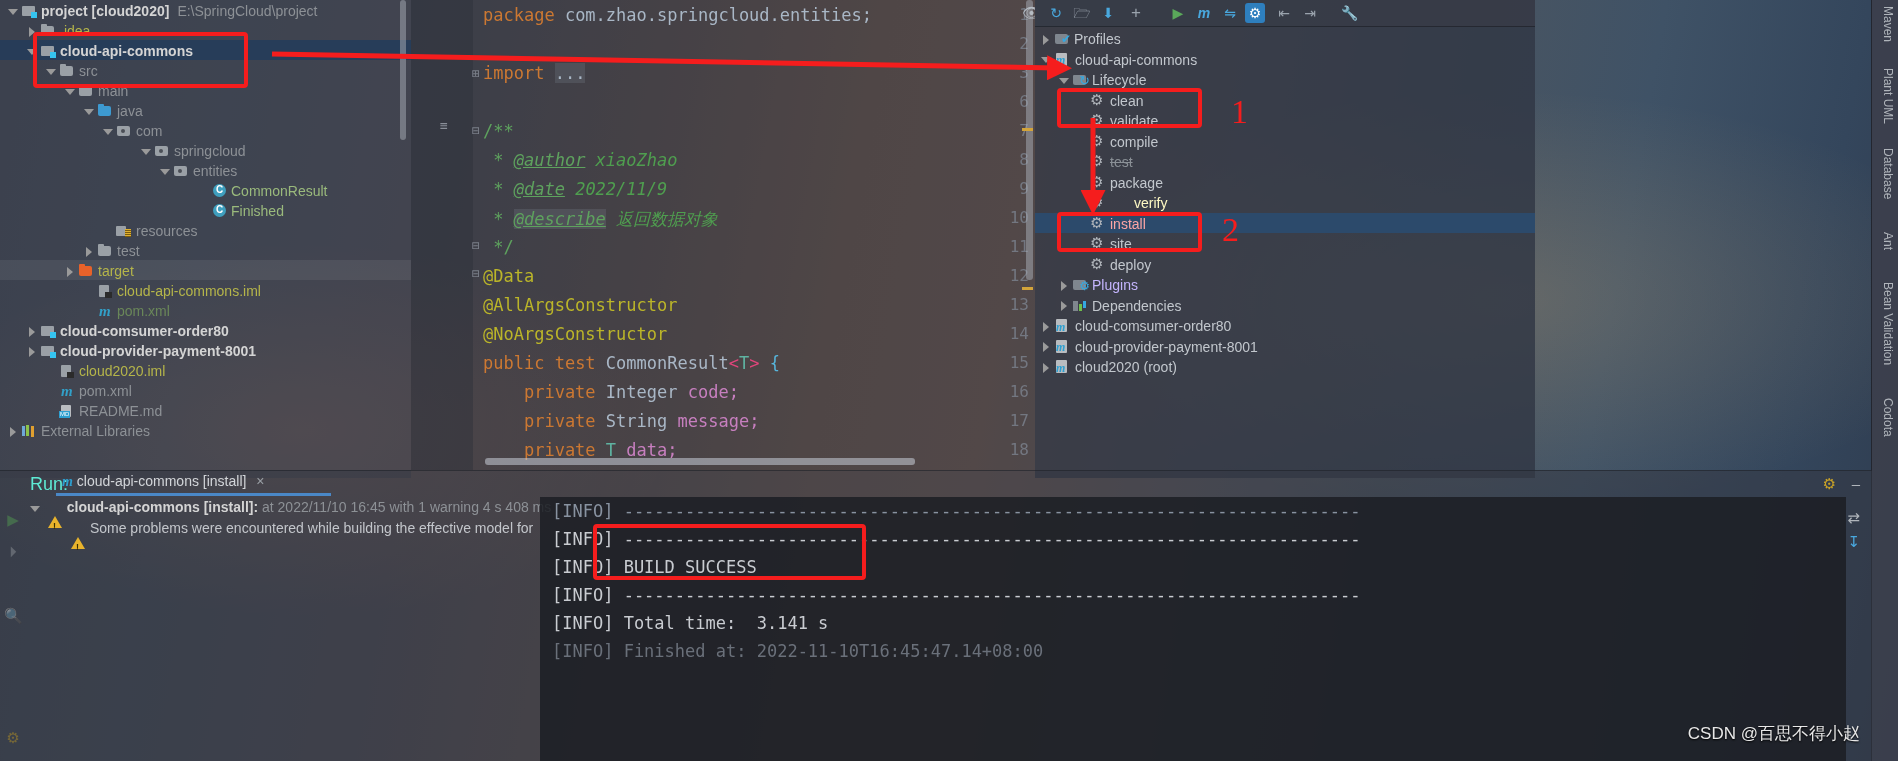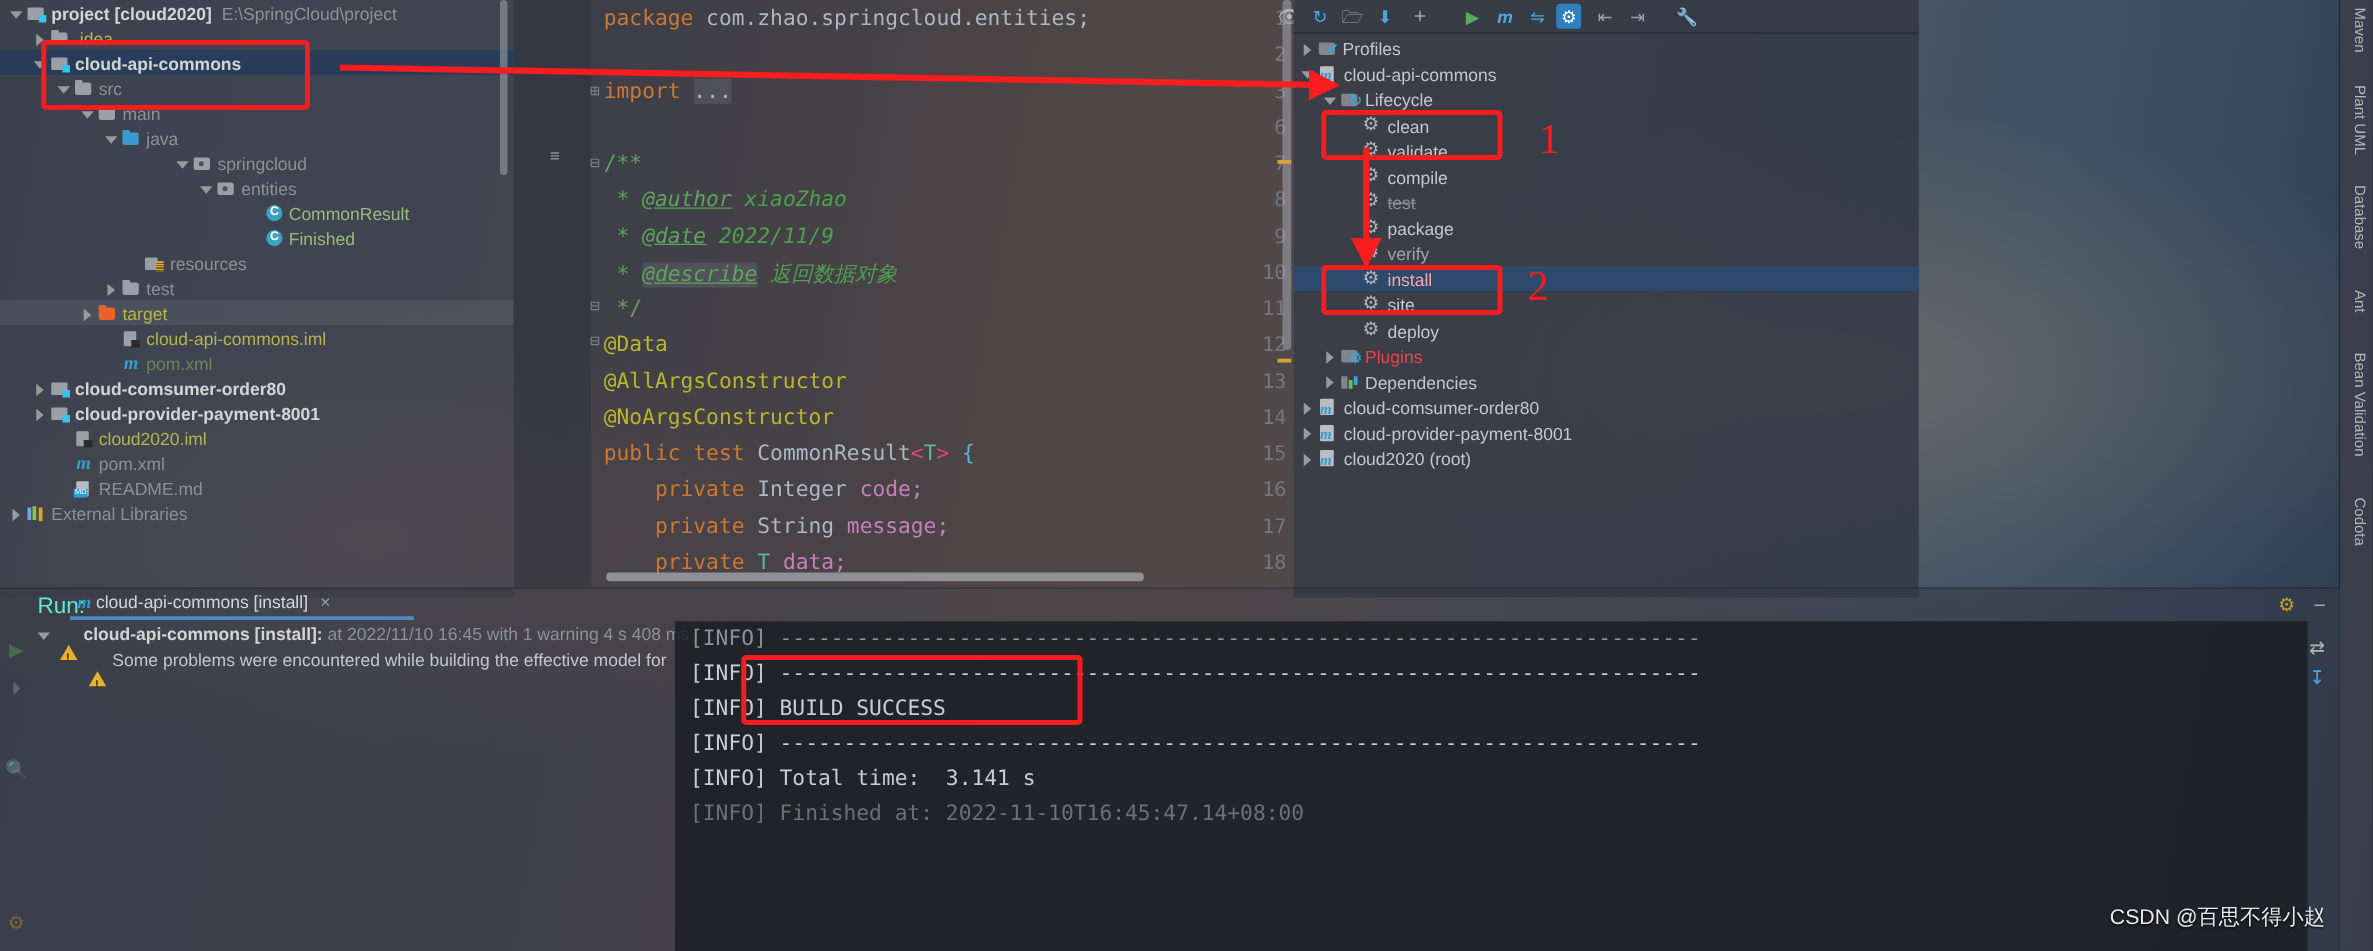--- a/index.html
+++ b/index.html
@@ -179,20 +179,21 @@
 <div class="ide">
 
   <div class="project-panel">
     <div id="project-tree">
         <div class="tree-row"><span class="arrow open" style="margin-left: 4px;"></span><span class="ic ic-module"></span><span class="lbl bold">project [cloud2020]</span><span class="lbl dim" style="margin-left: 8px;">E:\SpringCloud\project</span></div>
         <div class="tree-row"><span class="arrow closed" style="margin-left: 23px;"></span><span class="ic ic-folder"></span><span class="lbl yel">.idea</span></div>
         <div class="tree-row sel"><span class="arrow open" style="margin-left: 23px;"></span><span class="ic ic-module"></span><span class="lbl bold">cloud-api-commons</span></div>
         <div class="tree-row"><span class="arrow open" style="margin-left: 42px;"></span><span class="ic ic-folder"></span><span class="lbl dim">src</span></div>
         <div class="tree-row"><span class="arrow open" style="margin-left: 61px;"></span><span class="ic ic-folder"></span><span class="lbl dim">main</span></div>
         <div class="tree-row"><span class="arrow open" style="margin-left: 80px;"></span><span class="ic ic-src"></span><span class="lbl dim">java</span></div>
+        <div class="tree-row"><span class="arrow open" style="margin-left: 99px;"></span><span class="ic ic-pkg"></span><span class="lbl dim">com</span></div>
         <div class="tree-row"><span class="arrow open" style="margin-left: 137px;"></span><span class="ic ic-pkg"></span><span class="lbl dim">springcloud</span></div>
         <div class="tree-row"><span class="arrow open" style="margin-left: 156px;"></span><span class="ic ic-pkg"></span><span class="lbl dim">entities</span></div>
         <div class="tree-row"><span class="arrow none" style="margin-left: 194px;"></span><span class="ic-class"></span><span class="lbl grn2">CommonResult</span></div>
         <div class="tree-row"><span class="arrow none" style="margin-left: 194px;"></span><span class="ic-class"></span><span class="lbl grn2">Finished</span></div>
         <div class="tree-row"><span class="arrow none" style="margin-left: 99px;"></span><span class="ic ic-res"></span><span class="lbl dim">resources</span></div>
         <div class="tree-row"><span class="arrow closed" style="margin-left: 80px;"></span><span class="ic ic-folder"></span><span class="lbl dim">test</span></div>
         <div class="tree-row tgt"><span class="arrow closed" style="margin-left: 61px;"></span><span class="ic ic-target"></span><span class="lbl yel">target</span></div>
         <div class="tree-row"><span class="arrow none" style="margin-left: 80px;"></span><span class="ic ic-iml"></span><span class="lbl yel">cloud-api-commons.iml</span></div>
         <div class="tree-row"><span class="arrow none" style="margin-left: 80px;"></span><span class="ic ic-maven"></span><span class="lbl grn">pom.xml</span></div>
         <div class="tree-row"><span class="arrow closed" style="margin-left: 23px;"></span><span class="ic ic-module"></span><span class="lbl bold">cloud-comsumer-order80</span></div>
@@ -285,25 +286,25 @@
     </div>
     <div class="maven-tree" id="maven-tree">
         <div class="mrow"><span class="arrow closed" style="margin-left: 6px;"></span><span class="ic ic-profiles"></span><span class="lbl" style="color: rgb(194, 199, 205);">Profiles</span></div>
         <div class="mrow"><span class="arrow open" style="margin-left: 6px;"></span><span class="ic ic-mvn"></span><span class="lbl" style="color: rgb(194, 199, 205);">cloud-api-commons</span></div>
         <div class="mrow"><span class="arrow open" style="margin-left: 24px;"></span><span class="ic ic-lifecycle"></span><span class="lbl" style="color: rgb(194, 199, 205);">Lifecycle</span></div>
         <div class="mrow"><span class="arrow none" style="margin-left: 42px;"></span><span class="gear"></span><span class="lbl" style="color: rgb(194, 199, 205);">clean</span></div>
         <div class="mrow"><span class="arrow none" style="margin-left: 42px;"></span><span class="gear"></span><span class="lbl" style="color: rgb(194, 199, 205);">validate</span></div>
         <div class="mrow"><span class="arrow none" style="margin-left: 42px;"></span><span class="gear"></span><span class="lbl" style="color: rgb(194, 199, 205);">compile</span></div>
         <div class="mrow"><span class="arrow none" style="margin-left: 42px;"></span><span class="gear"></span><span class="lbl strike" style="color: rgb(138, 144, 150);">test</span></div>
         <div class="mrow"><span class="arrow none" style="margin-left: 42px;"></span><span class="gear"></span><span class="lbl" style="color: rgb(194, 199, 205);">package</span></div>
-        <div class="mrow"><span class="arrow none" style="margin-left: 42px;"></span><span class="gear"></span><span class="lbl" style="color: #a3a3a3;">verify</span></div>
+        <div class="mrow"><span class="arrow none" style="margin-left: 42px;"></span><span class="gear"></span><span class="lbl" style="color: #fef9c3; margin-left: 24px;">verify</span></div>
         <div class="mrow sel"><span class="arrow none" style="margin-left: 42px;"></span><span class="gear"></span><span class="lbl" style="color: #fca5a5;">install</span></div>
         <div class="mrow"><span class="arrow none" style="margin-left: 42px;"></span><span class="gear"></span><span class="lbl" style="color: rgb(194, 199, 205);">site</span></div>
         <div class="mrow"><span class="arrow none" style="margin-left: 42px;"></span><span class="gear"></span><span class="lbl" style="color: rgb(194, 199, 205);">deploy</span></div>
-        <div class="mrow"><span class="arrow closed" style="margin-left: 24px;"></span><span class="ic ic-plugins"></span><span class="lbl" style="color: #ef4444;">Plugins</span></div>
+        <div class="mrow"><span class="arrow closed" style="margin-left: 24px;"></span><span class="ic ic-plugins"></span><span class="lbl" style="color: #c4b5fd;">Plugins</span></div>
         <div class="mrow"><span class="arrow closed" style="margin-left: 24px;"></span><span class="ic ic-deps"></span><span class="lbl" style="color: rgb(194, 199, 205);">Dependencies</span></div>
         <div class="mrow"><span class="arrow closed" style="margin-left: 6px;"></span><span class="ic ic-mvn"></span><span class="lbl" style="color: rgb(194, 199, 205);">cloud-comsumer-order80</span></div>
         <div class="mrow"><span class="arrow closed" style="margin-left: 6px;"></span><span class="ic ic-mvn"></span><span class="lbl" style="color: rgb(194, 199, 205);">cloud-provider-payment-8001</span></div>
         <div class="mrow"><span class="arrow closed" style="margin-left: 6px;"></span><span class="ic ic-mvn"></span><span class="lbl" style="color: rgb(194, 199, 205);">cloud2020 (root)</span></div>
       </div>
   </div>
 
   <div class="right-rail">
     <div class="rail-btn" style="top:6px;">Maven</div>
     <div class="rail-btn" style="top:68px;">Plant UML</div>

